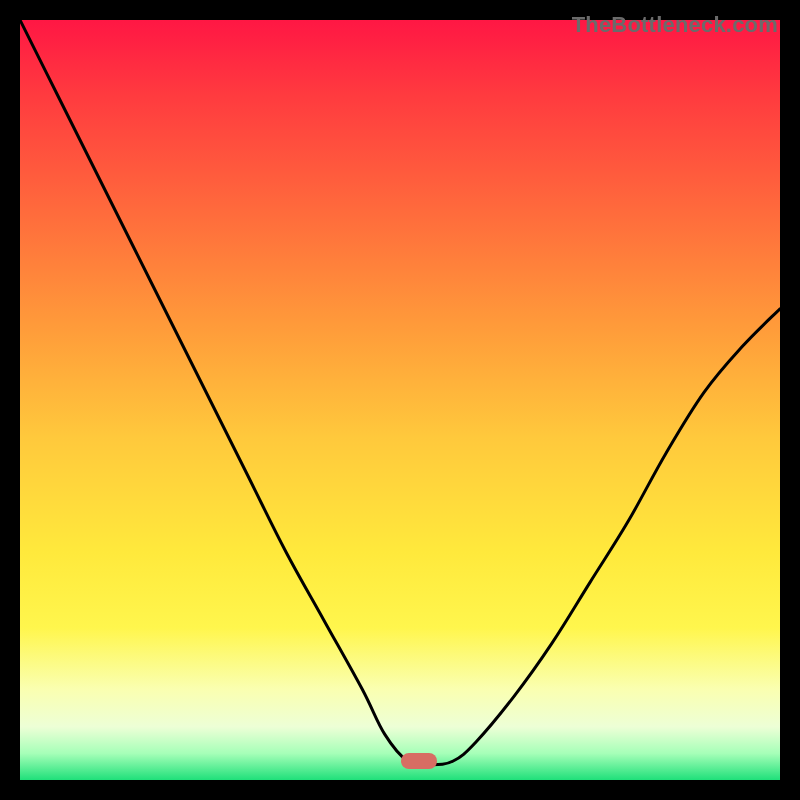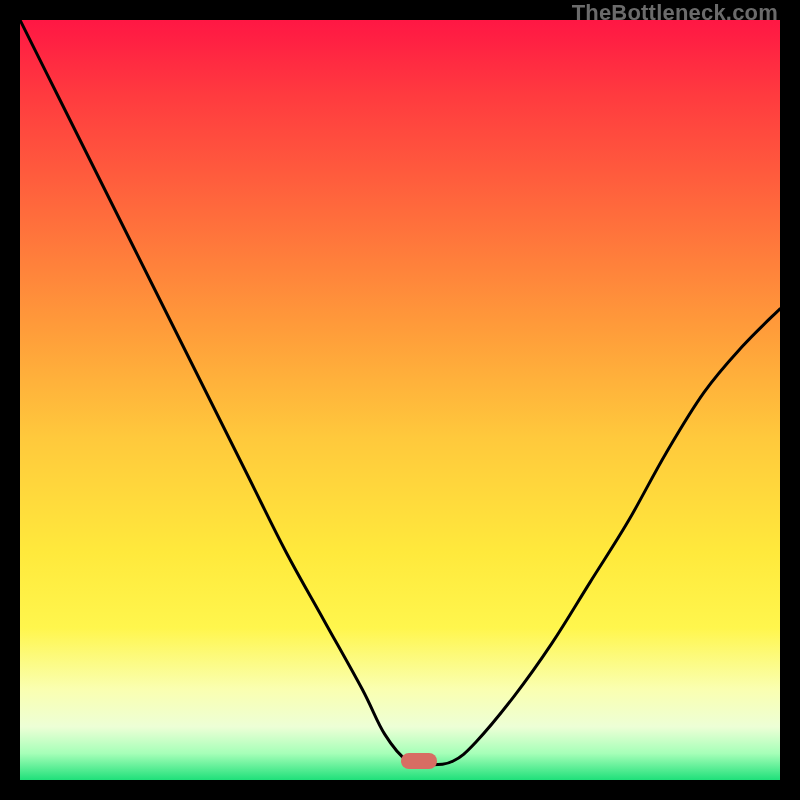--- a/index.html
+++ b/index.html
@@ -20,21 +20,21 @@
   }
   .plot {
     position: absolute;
     left: 0;
     top: 0;
     width: 760px;
     height: 760px;
   }
   .watermark {
     position: absolute;
-    top: 0px;
+    top: 12px;
     right: 22px;
     font-family: Arial, Helvetica, sans-serif;
     font-size: 22px;
     font-weight: 600;
     color: #6b6b6b;
     letter-spacing: 0.2px;
     user-select: none;
   }
   .marker {
     position: absolute;

